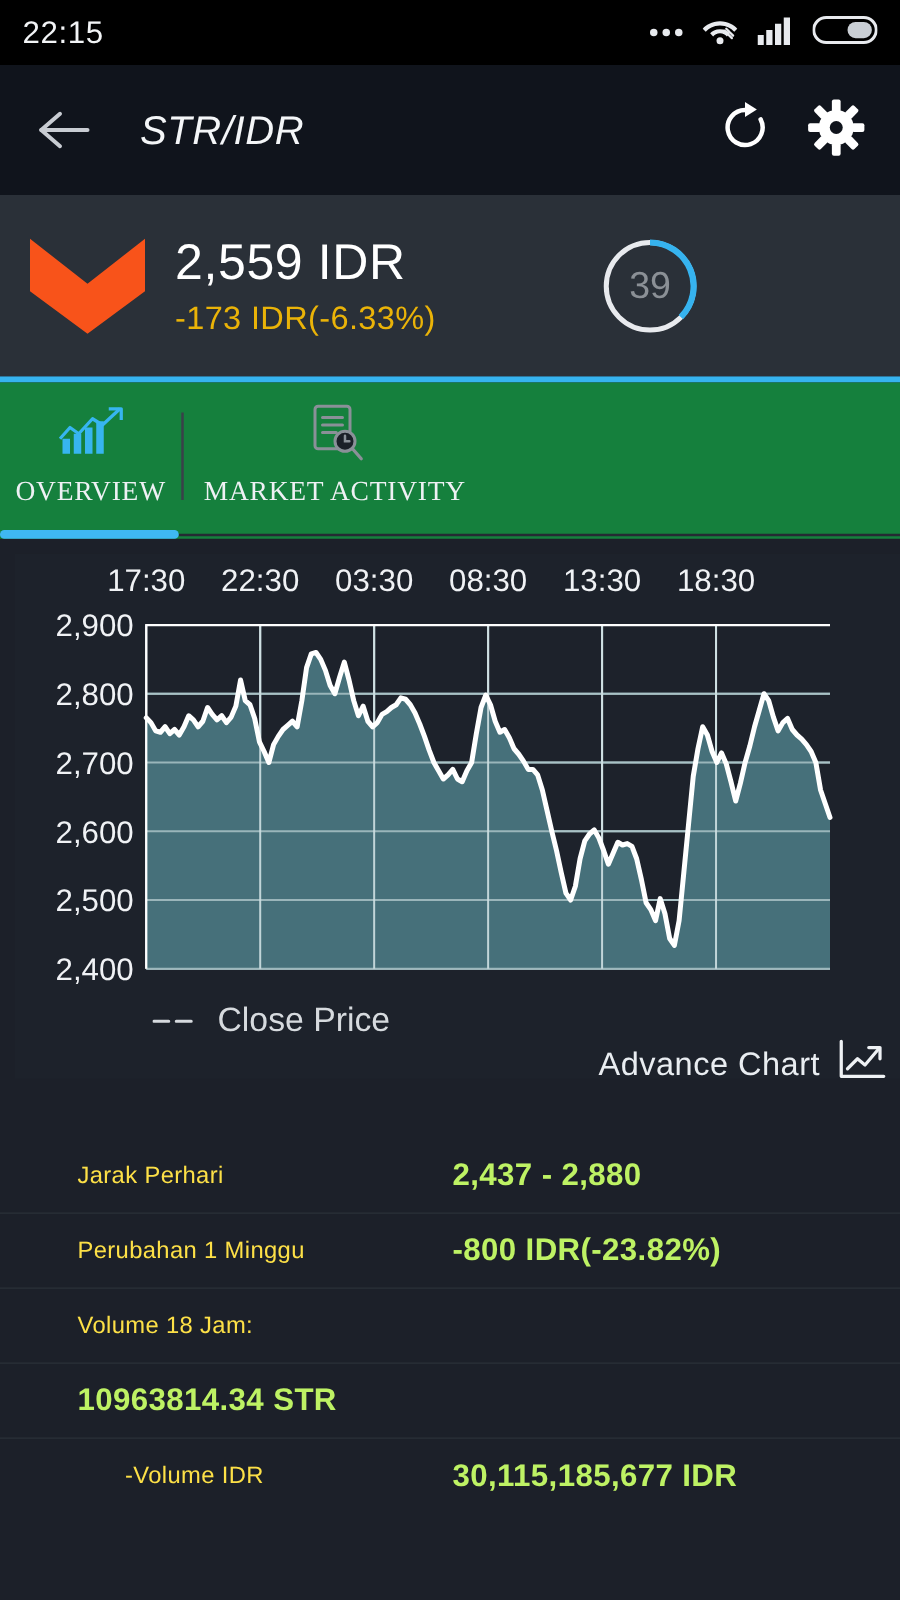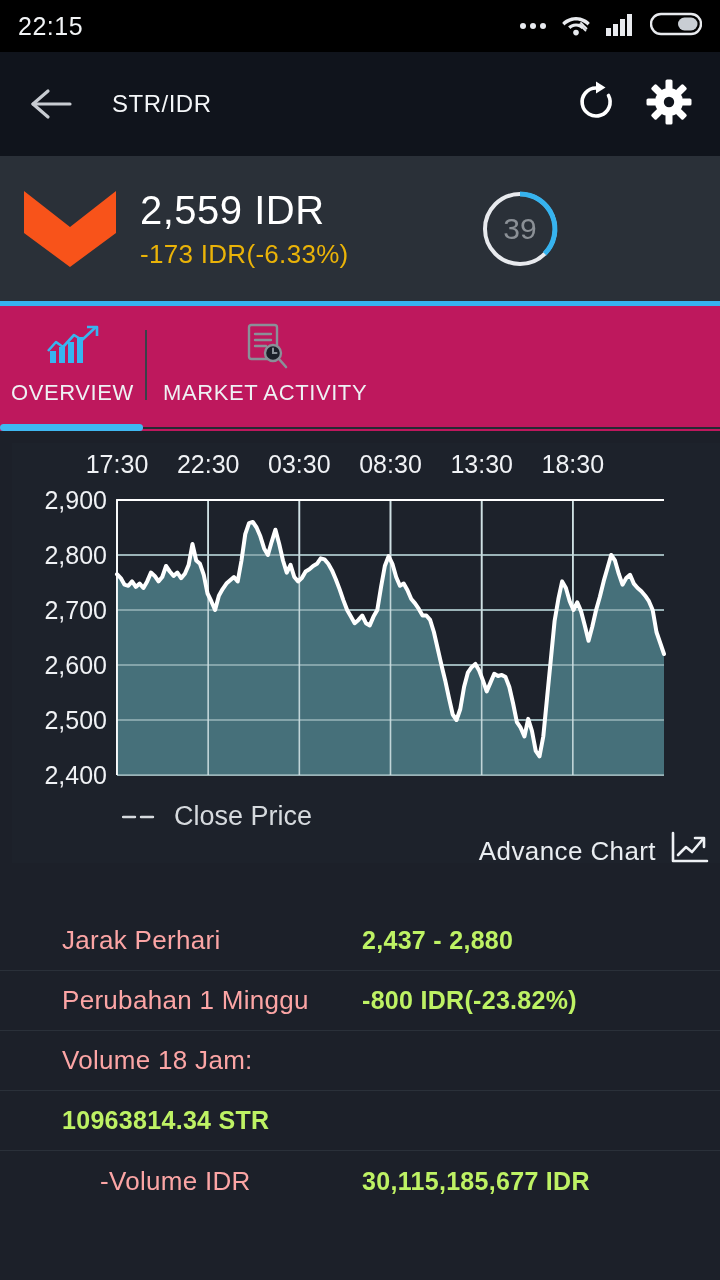--- a/index.html
+++ b/index.html
@@ -31,21 +31,21 @@
 
   
   .appbar{
     height:104px; width:100%;
     background:#10141c;
     display:flex; align-items:center;
     padding:0 22px;
   }
   .back-arrow{ width:56px; height:56px; display:flex; align-items:center; justify-content:center; }
   .appbar-title{
-    font-size:24px; color:#f4f6f8; margin-left:34px; letter-spacing:.5px;
+    font-size:32px; color:#f4f6f8; margin-left:34px; letter-spacing:.5px;font-style:italic;
   }
   .appbar-actions{ margin-left:auto; display:flex; align-items:center; gap:28px; padding-right:6px;}
 
   
   .price-header{
     height:145px; width:100%;
     background:#2a3038;
     display:flex; align-items:center;
     padding:0 22px;
     position:relative;
@@ -60,22 +60,22 @@
   }
   .ring-num{
     position:absolute; inset:0; display:flex; align-items:center; justify-content:center;
     font-size:30px; color:#8b9096;
   }
   .blue-rule{ height:5px; width:100%; background:#36b3ef; }
 
   
   .tabs{
     height:125px; width:100%;
-    background:#be185d;
-    display:flex; position:relative;
+    background:#15803d;
+    display:flex; position:relative;font-family:Liberation Serif, serif;
   }
   .tab{
     width:145px; display:flex; flex-direction:column;
     align-items:center; justify-content:center; position:relative;
     padding-bottom:12px;
   }
   .tab.wide{ width:auto; padding-left:18px; padding-right:22px;align-items:center; }
   .tab-icon{ height:52px; display:flex; align-items:center; justify-content:center; }
   .tab-label{ font-size:22px; color:#eef1f4; letter-spacing:.6px; margin-top:8px; }
   .tab-sep{
@@ -107,21 +107,21 @@
   .adv-label{ font-size:26px; color:#e9edf1; letter-spacing:.4px; }
 
   
   .info-table{ width:100%; padding:0 0 0 0; margin-top:48px; }
   .info-row{
     height:60px; display:flex; align-items:center;
     padding:0 62px;
     border-bottom:1px solid #2a3039;
   }
   .info-row:last-child{ border-bottom:none; }
-  .info-label{ font-size:26px; color:#fca5a5; letter-spacing:.3px; width:300px; flex:0 0 300px; }
+  .info-label{ font-size:19px; color:#fde047; letter-spacing:.3px; width:300px; flex:0 0 300px; }
   .info-label.indent{ padding-left:38px; }
   .info-value{ font-size:25px; color:#bef264; letter-spacing:.3px;font-weight:bold; }
 </style>
 </head>
 <body>
 
 <div class="statusbar">
   <span class="status-time">22:15</span>
   <div class="status-right">
     <span class="dots">

